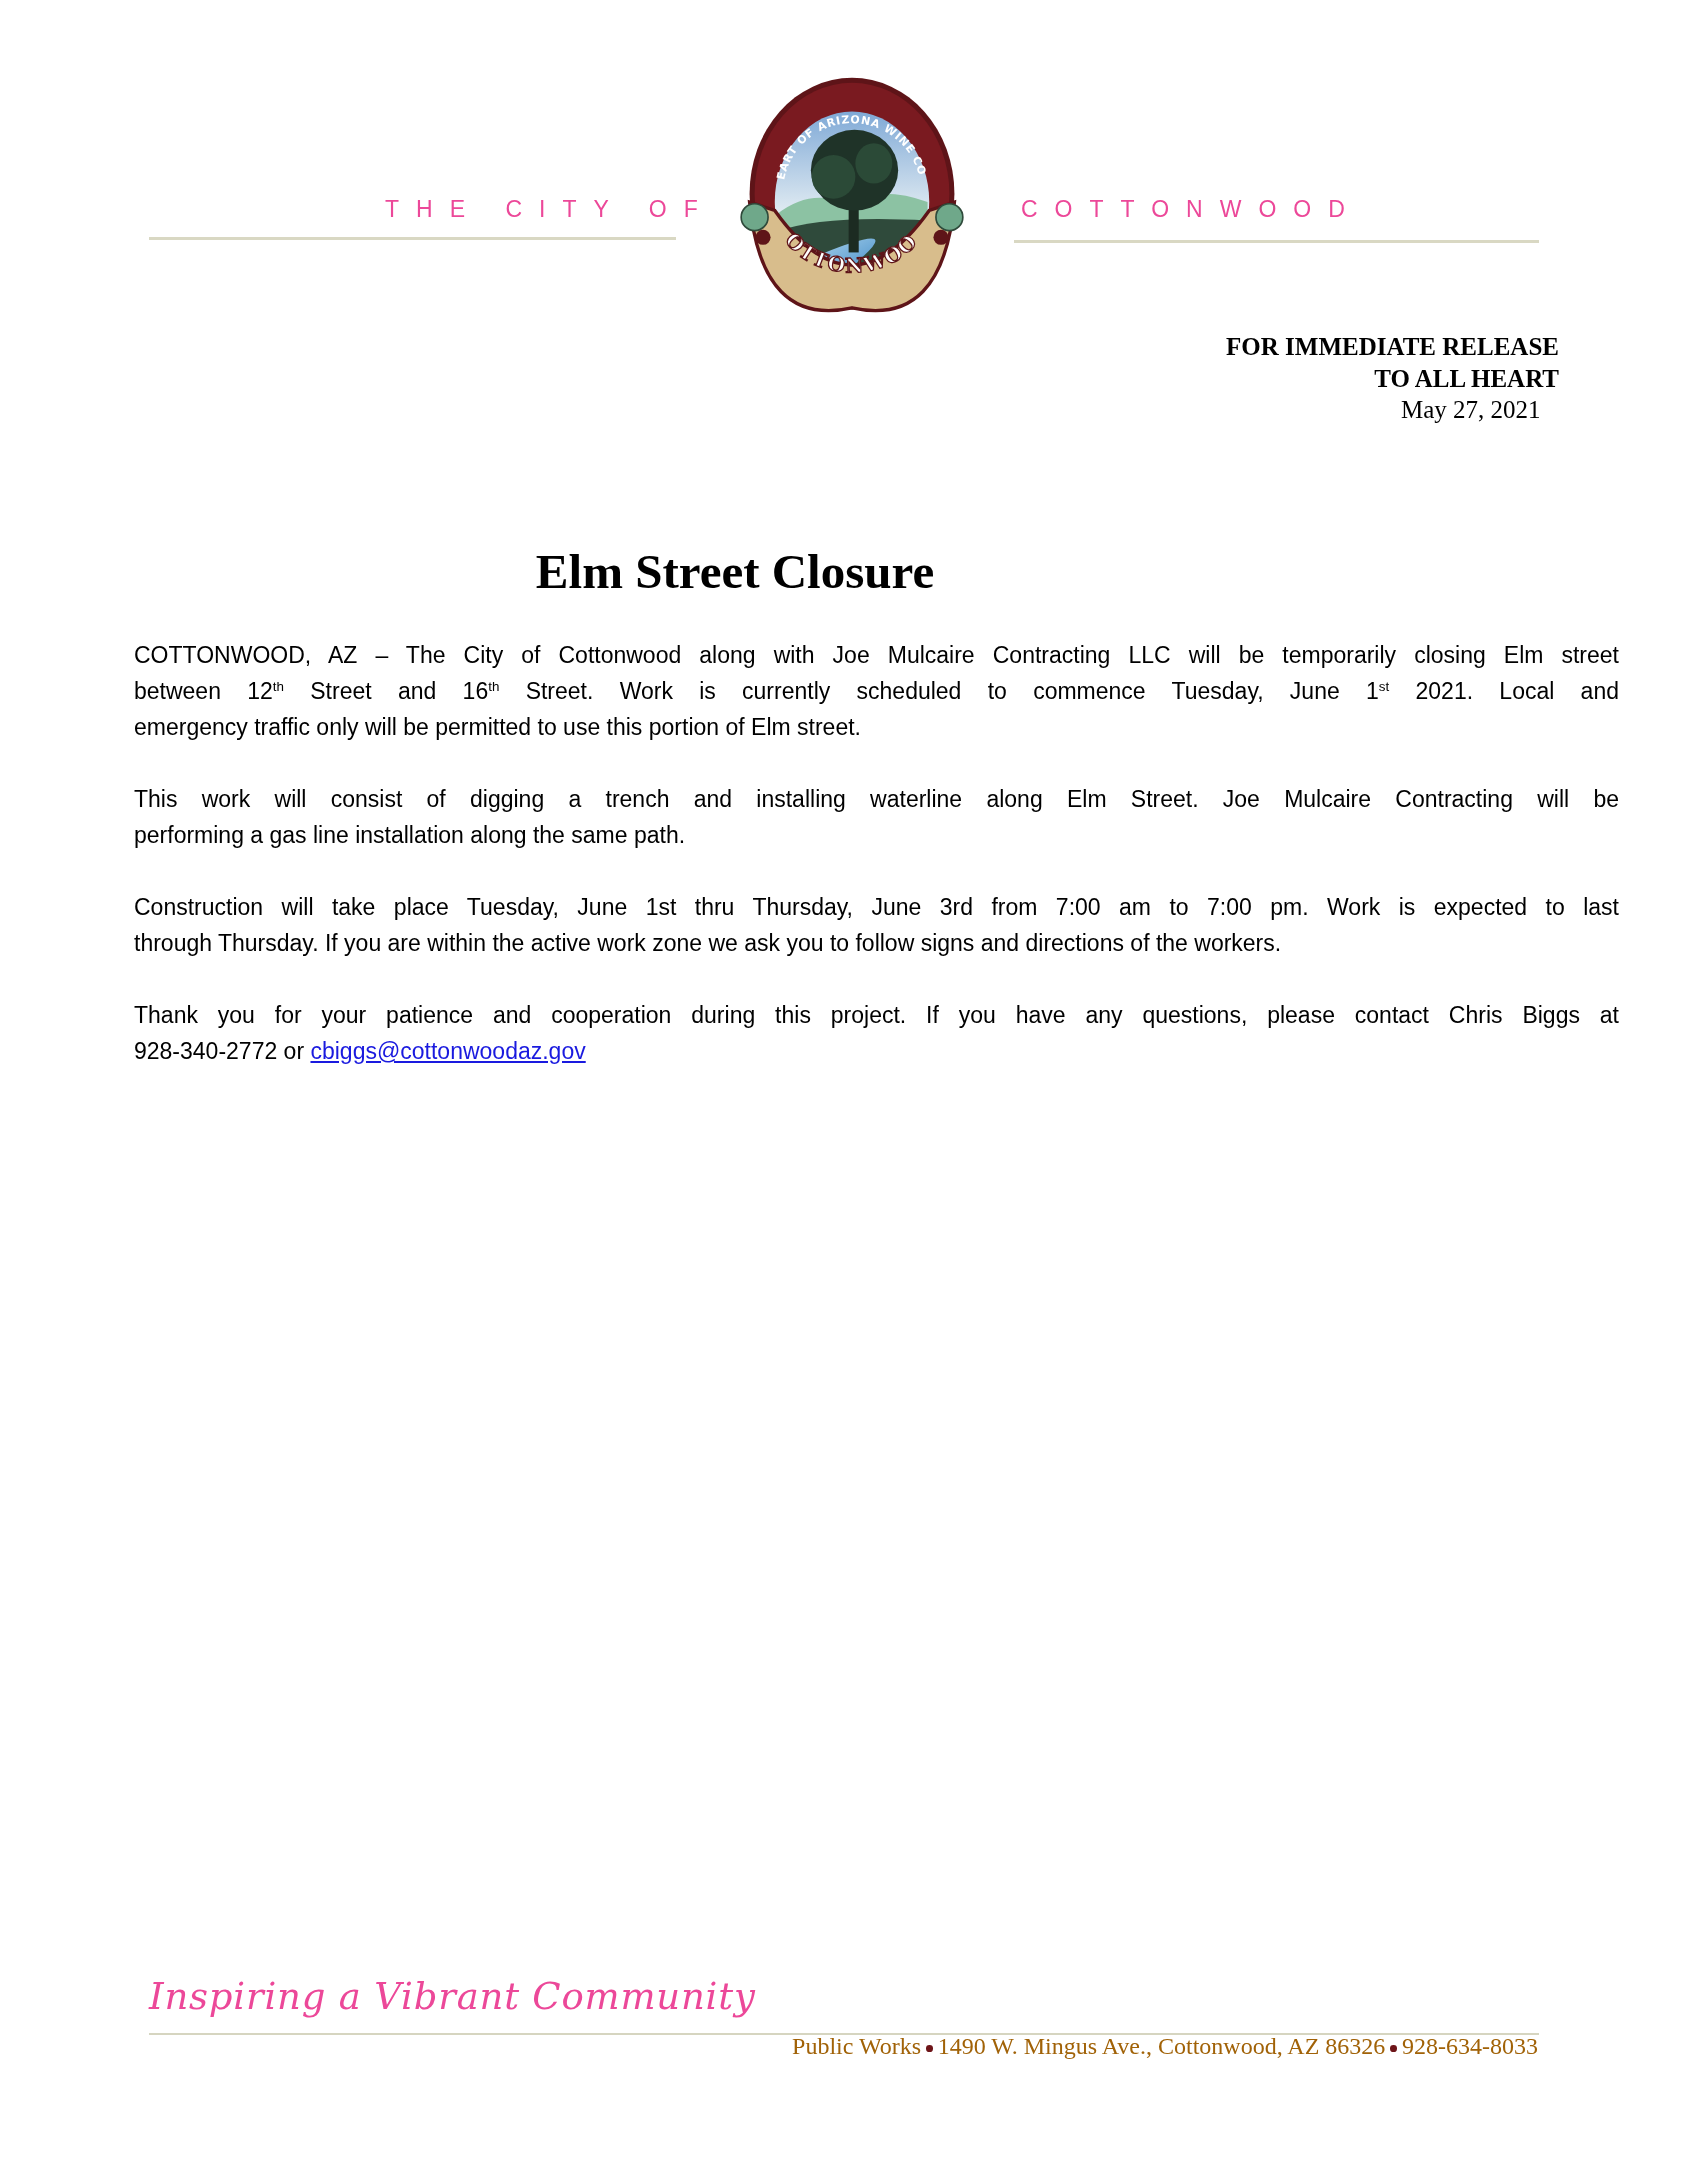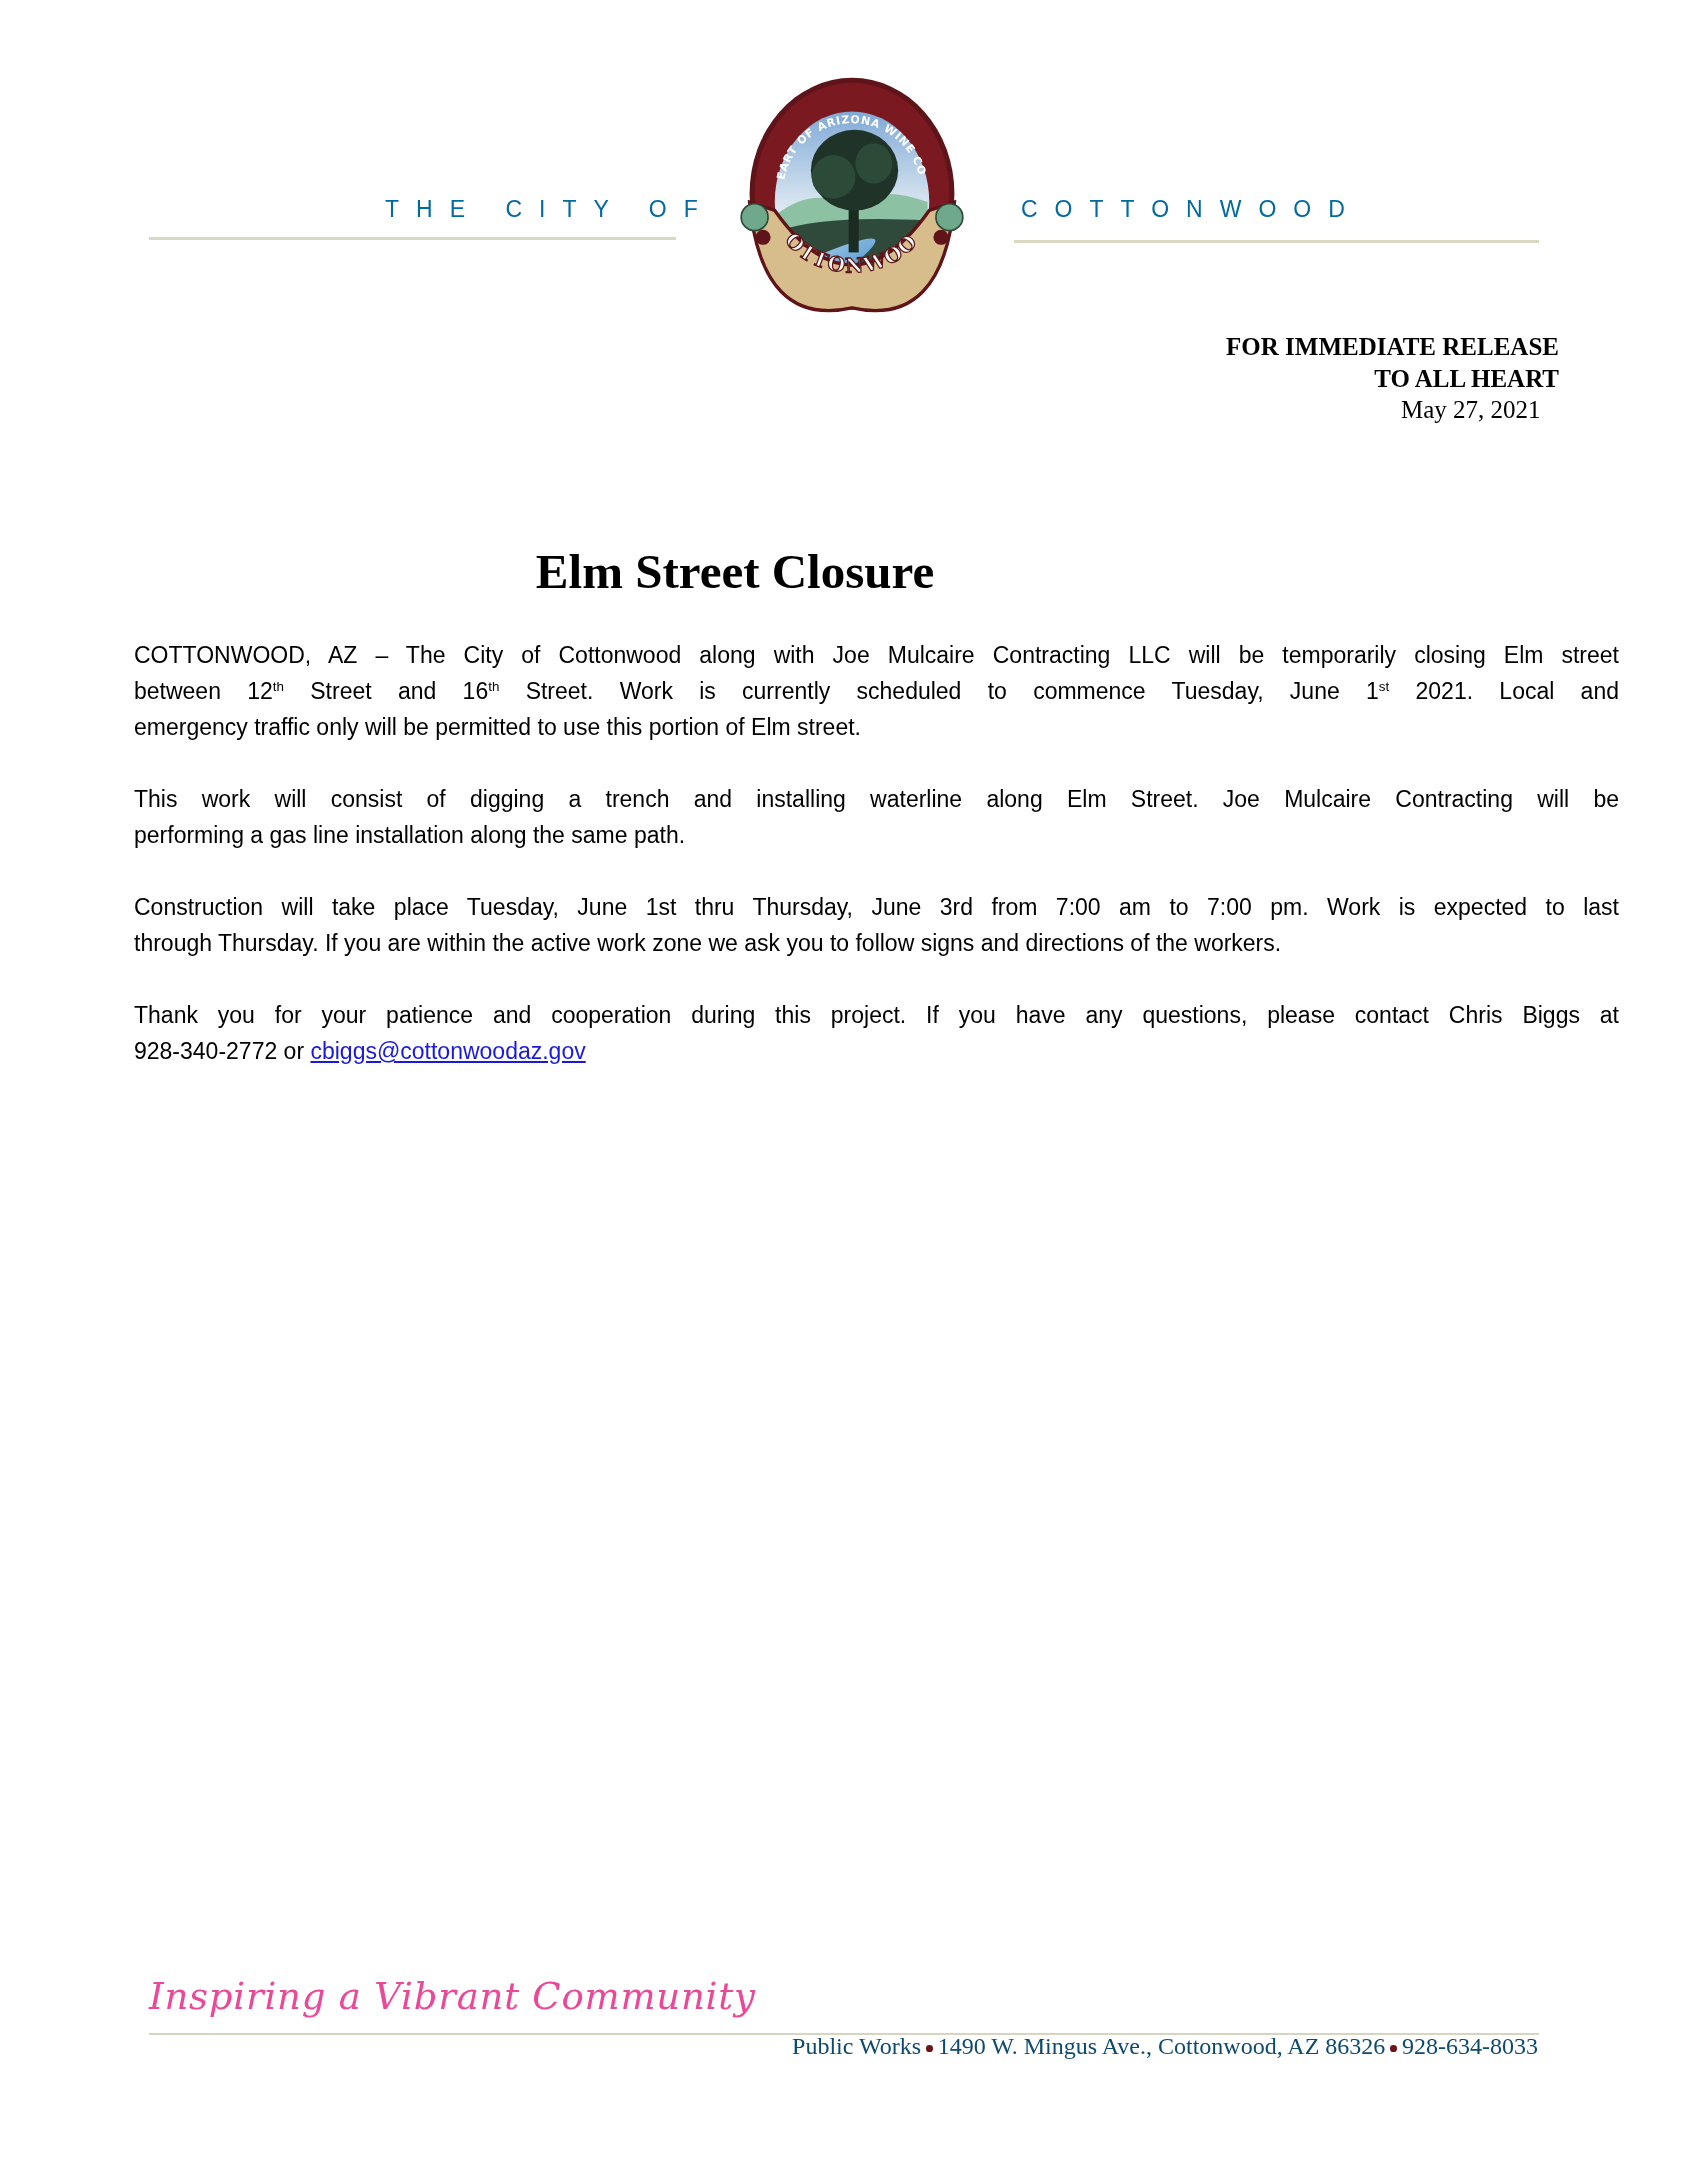--- a/index.html
+++ b/index.html
@@ -3,21 +3,21 @@
 <meta charset="utf-8">
 <style>
   html, body { margin: 0; padding: 0; background: #ffffff; }
   body { width: 1687px; height: 2183px; position: relative; overflow: hidden; }
   .page { position: absolute; left: 0; top: 0; width: 1687px; height: 2183px; background: #fff; }
 
   
   .hdr-text {
     position: absolute; top: 195px; height: 28.6px;
     font-family: "Liberation Sans", sans-serif; font-size: 23px; font-weight: 400;
-    color: #0369a1; letter-spacing: 17px; line-height: 28.6px; white-space: nowrap;
+    color: #ec4899; letter-spacing: 17px; line-height: 28.6px; white-space: nowrap;
   }
   .hdr-left { left: 385px; }
   .hdr-right { left: 1021px; }
   .hdr-line { position: absolute; height: 2.5px; background: #d9d8c3; }
   .hdr-line-left { left: 149px; width: 527px; top: 237px; }
   .hdr-line-right { left: 1014px; width: 525px; top: 240px; }
 
   .logo { position: absolute; left: 716px; top: 76px; width: 272px; height: 237px; }
 
   
@@ -42,21 +42,21 @@
   .gap { height: 36px; }
   sup { font-size: 13.4px; line-height: 0; vertical-align: 8.4px; }
   a.link { color: #1a1adf; text-decoration: underline; }
 
   
   .slogan { position: absolute; left: 149px; top: 1975px;
     font-family: "DejaVu Serif", serif; font-style: italic; font-size: 37px; color: #ec4899;
     letter-spacing: 0.8px; white-space: nowrap; }
   .ftr-line { position: absolute; left: 149px; width: 1390px; top: 2033px; height: 1.7px; background: #d6d5c0; }
   .address { position: absolute; right: 149px; top: 2032px; white-space: nowrap;
-    font-family: "Liberation Serif", serif; font-size: 24px; color: #0c4a6e; line-height: 28.6px; }
+    font-family: "Liberation Serif", serif; font-size: 24px; color: #a16207; line-height: 28.6px; }
   .bullet { display: inline-block; width: 6.7px; height: 6.7px; border-radius: 50%; background: #6e1519;
     vertical-align: middle; margin: 0 5px; }
 </style>
 </head>
 <body>
 
 <div class="page">
 
   <div class="hdr-text hdr-left">THE CITY OF</div>
   <div class="hdr-line hdr-line-left"></div>

